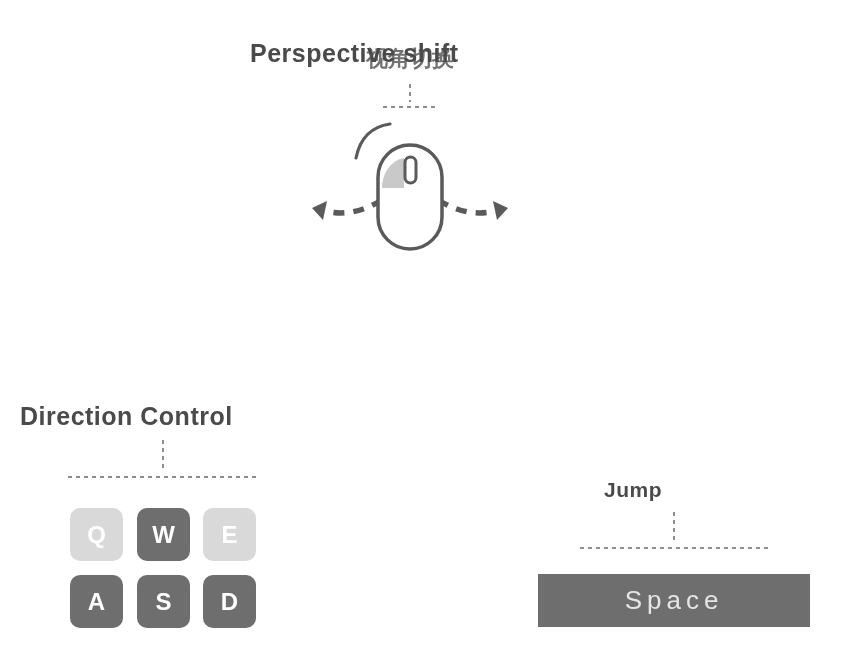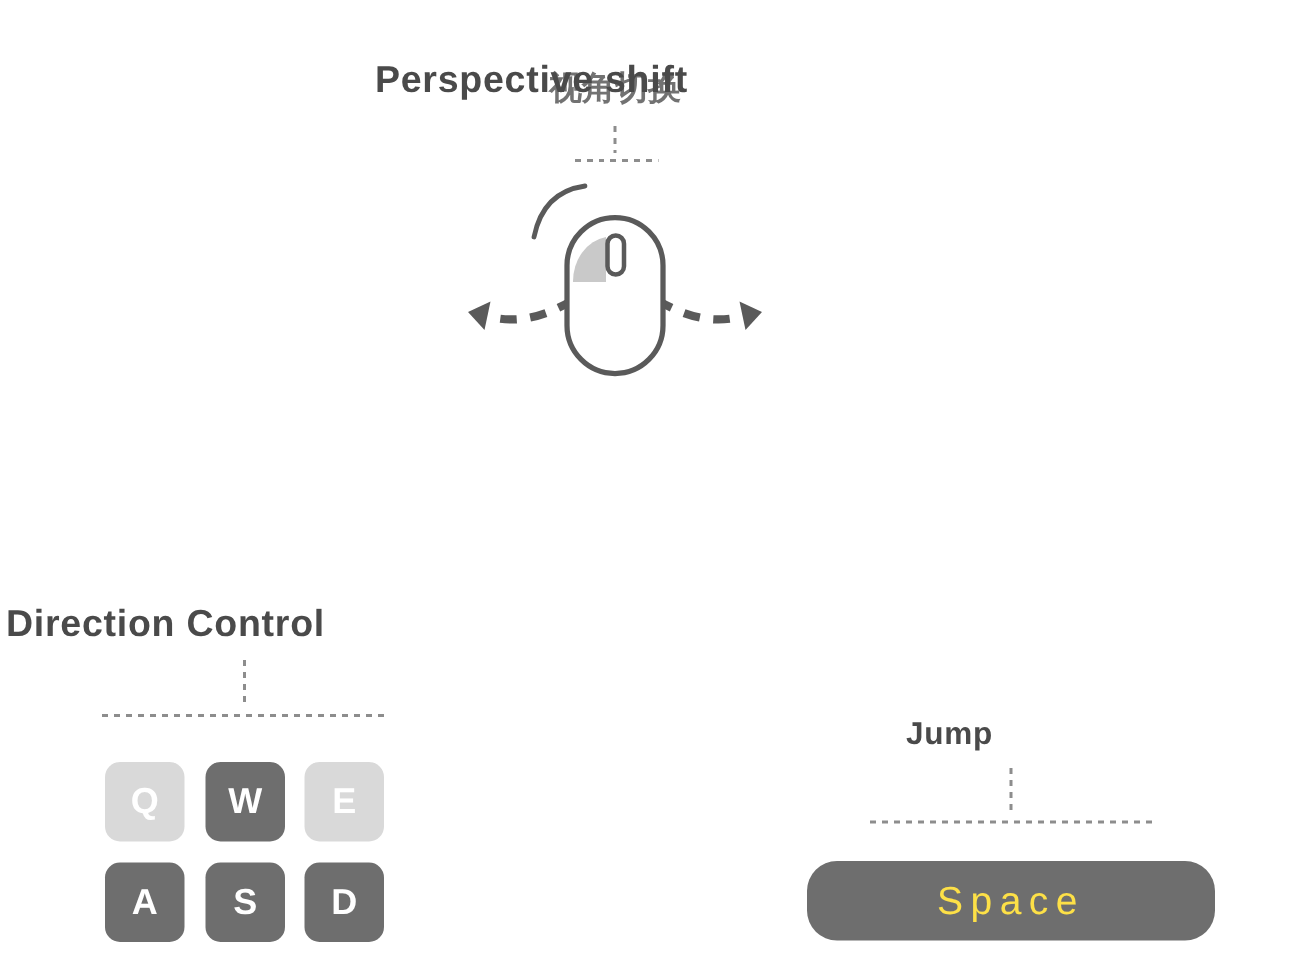--- a/index.html
+++ b/index.html
@@ -58,23 +58,23 @@
   }
   .key.dark  { background: #6e6e6e; }
   .key.light { background: #d9d9d9; }
 
   .spacebar {
     position: absolute;
     left: 538px;
     top: 574px;
     width: 272px;
     height: 53px;
-    border-radius: 20px;
+    border-radius: 0;
     background: #6e6e6e;
-    color: #fde047;
+    color: #e5e5e5;
     font-size: 26px;
     font-weight: 500;
     letter-spacing: 5px;
     display: flex;
     align-items: center;
     justify-content: center;
     user-select: none;
   }
 
   .mouse-svg {
@@ -106,21 +106,21 @@
 
     <path d="M66,36 Q72,6 100,2" fill="none" stroke="#5a5a5a" stroke-width="3.2" stroke-linecap="round"></path>
 
     <rect x="88" y="23" width="64" height="104" rx="32" fill="#ffffff" stroke="#5a5a5a" stroke-width="3.5"></rect>
 
     <path d="M114,66 L92,66 A26,30 0 0 1 114,36 Z" fill="#c9c9c9"></path>
 
     <rect x="115" y="35" width="11" height="26" rx="5.5" fill="#ffffff" stroke="#5a5a5a" stroke-width="3"></rect>
   </svg>
 
-  <div class="title" style="left:4px; top:402px; width:286px; font-size:25px;">Direction Control</div>
+  <div class="title" style="left:20px; top:402px; width:286px; font-size:25px;">Direction Control</div>
 
   <div class="dash-v" style="left:162px; top:440px; height:32px;"></div>
 
   <div class="dash-h" style="left:68px; top:476px; width:190px;"></div>
 
   <div class="key light" style="left:70px;  top:508px;">Q</div>
   <div class="key dark" style="left:137px; top:508px;">W</div>
   <div class="key light" style="left:203px; top:508px;">E</div>
   <div class="key dark" style="left:70px;  top:575px;">A</div>
   <div class="key dark" style="left:137px; top:575px;">S</div>

